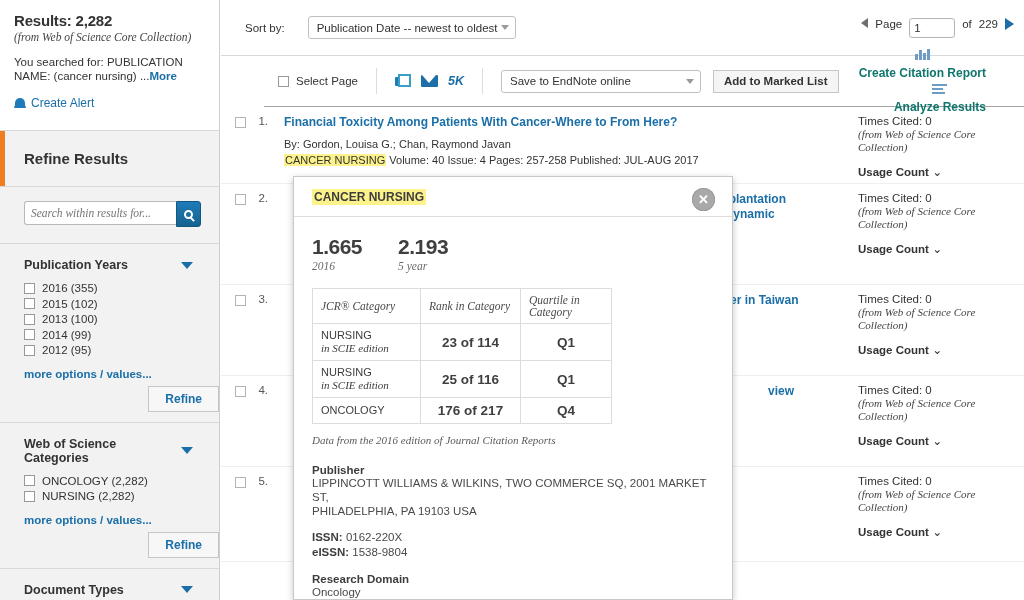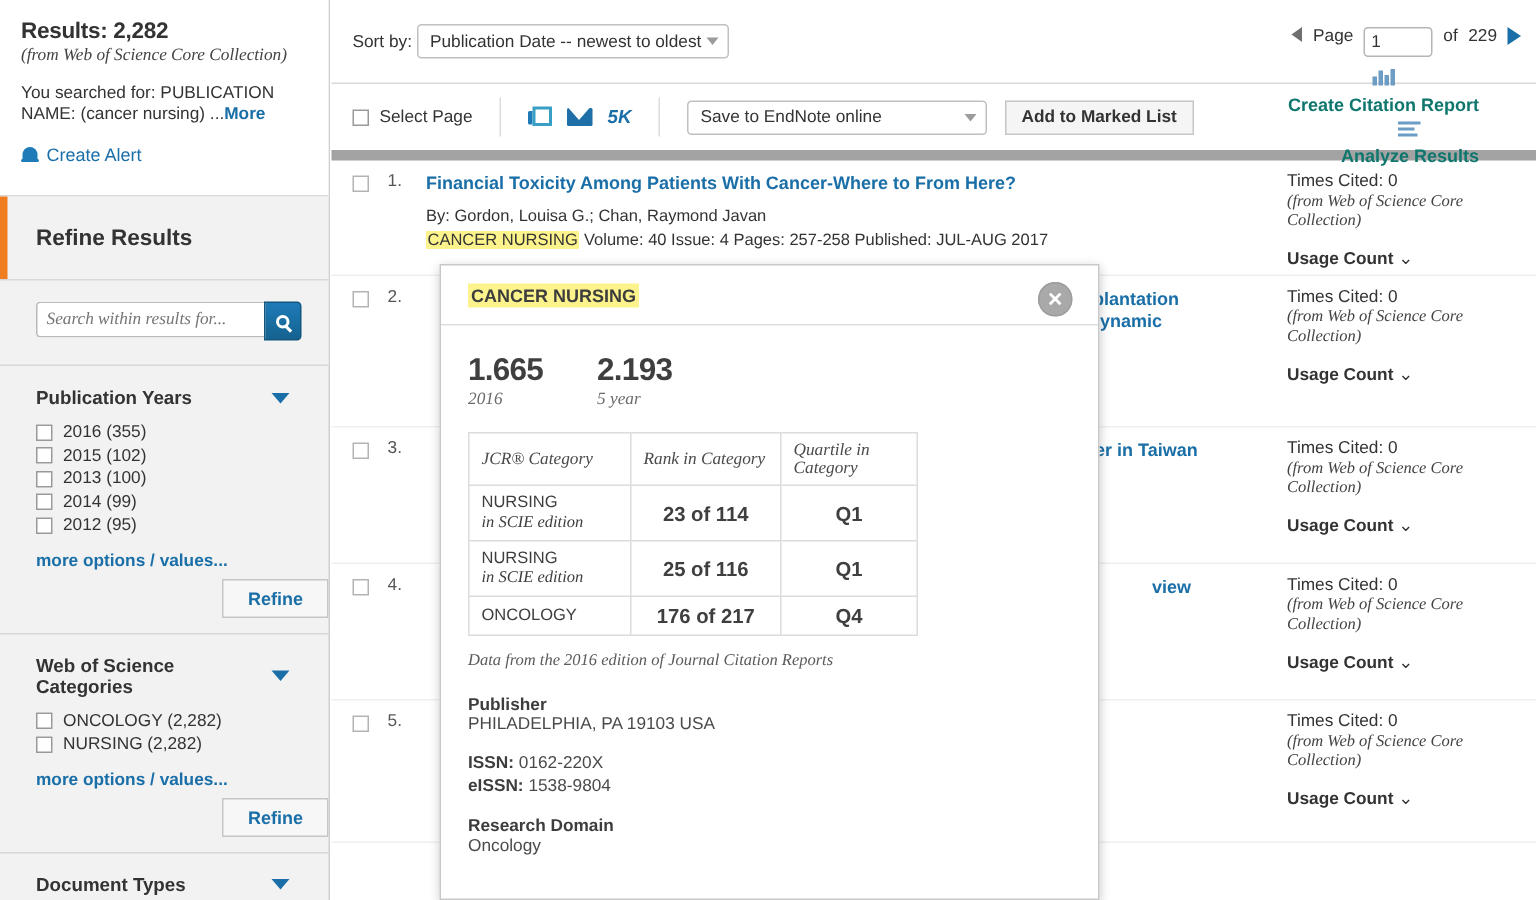--- a/index.html
+++ b/index.html
@@ -141,21 +141,21 @@
   
   #main {
     position: absolute; left: 221px; top: 0;
     width: 803px; height: 600px; background: #fff;
   }
   .topbar {
     height: 56px; border-bottom: 1px solid #d8d8d8;
     display: flex; align-items: center; padding: 0 10px 0 14px;
     position: relative;
   }
-  .sortby { display: flex; align-items: center; gap: 3px; font-size: 11.5px; color: #333; }
+  .sortby { display: flex; align-items: center; gap: 23px; font-size: 11.5px; color: #333; margin-left: 10px; }
   .select-box {
     width: 208px; height: 23px; background: #fff;
     border: 1px solid #c0c0c0; border-radius: 3px;
     display: flex; align-items: center; justify-content: space-between;
     padding: 0 6px 0 8px; font-size: 11.5px; color: #333; cursor: pointer;
   }
   .sel-caret {
     width: 0; height: 0;
     border-left: 4px solid transparent; border-right: 4px solid transparent;
     border-top: 5px solid #9b9b9b;
@@ -174,23 +174,24 @@
     border-top: 6px solid transparent; border-bottom: 6px solid transparent;
     border-left: 9px solid #1a6fa8; cursor: pointer;
   }
   .page-input {
     width: 46px; height: 20px; border: 1px solid #b5b5b5;
     border-radius: 3px; font-size: 11.5px; padding: 0 4px; color: #333;
     font-family: "Liberation Sans", sans-serif;
   }
 
   .actionbar {
-    height: 51px; border-bottom: 7px solid #a3a3a3;
+    height: 51px; border-bottom: 1px solid #a3a3a3;
     display: flex; align-items: center; padding: 0 10px 0 14px;
     position: relative;
+    margin-left: 43px;
   }
   .sel-page { display: flex; align-items: center; gap: 7px; font-size: 11.5px; color: #333; cursor: pointer; }
   .vdiv { width: 1px; height: 26px; background: #dcdcdc; margin: 0 18px; }
   .icons-group { display: flex; align-items: center; gap: 10px; }
   .print-ico {
     width: 16px; height: 15px; position: relative; cursor: pointer;
   }
   .print-ico::before {
     content: ""; position: absolute; left: 0; top: 3px;
     width: 16px; height: 9px; background: #1e7bb8;
@@ -609,20 +610,21 @@
             </td>
             <td class="rank">176 of 217</td>
             <td class="quart">Q4</td>
           </tr>
         </tbody>
       </table>
       <div class="jcr-note">Data from the 2016 edition of Journal Citation Reports</div>
 
       <div class="pop-sec">
         <div class="pop-lab">Publisher</div>
+        <div class="pop-val">LIPPINCOTT WILLIAMS &amp; WILKINS, TWO COMMERCE SQ, 2001 MARKET ST,</div>
         <div class="pop-val">PHILADELPHIA, PA 19103 USA</div>
       </div>
 
       <div class="pop-sec" style="margin-top:12px">
         <div class="issn-line">
           <b>ISSN:</b>
           <span>0162-220X</span>
         </div>
         <div class="issn-line">
           <b>eISSN:</b>

